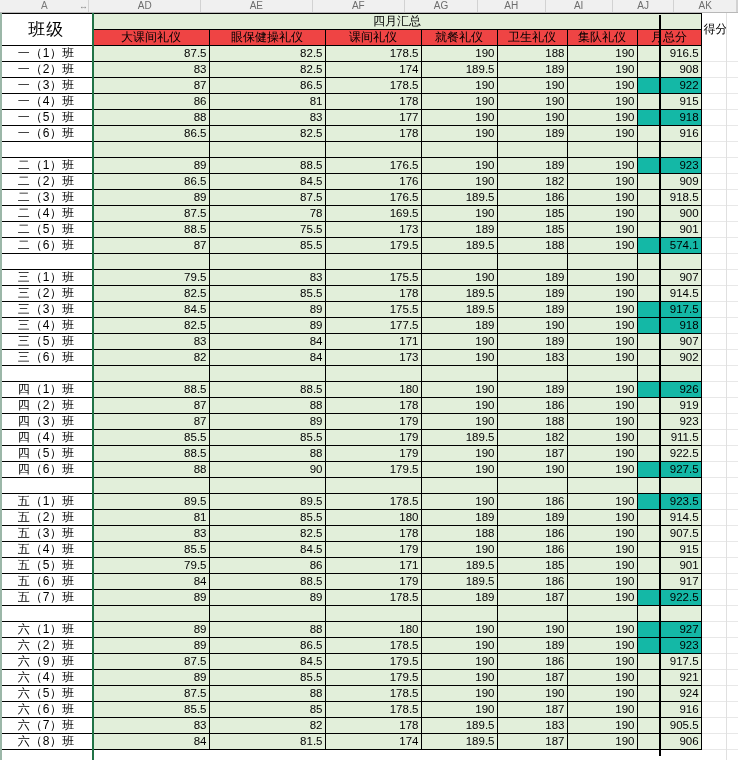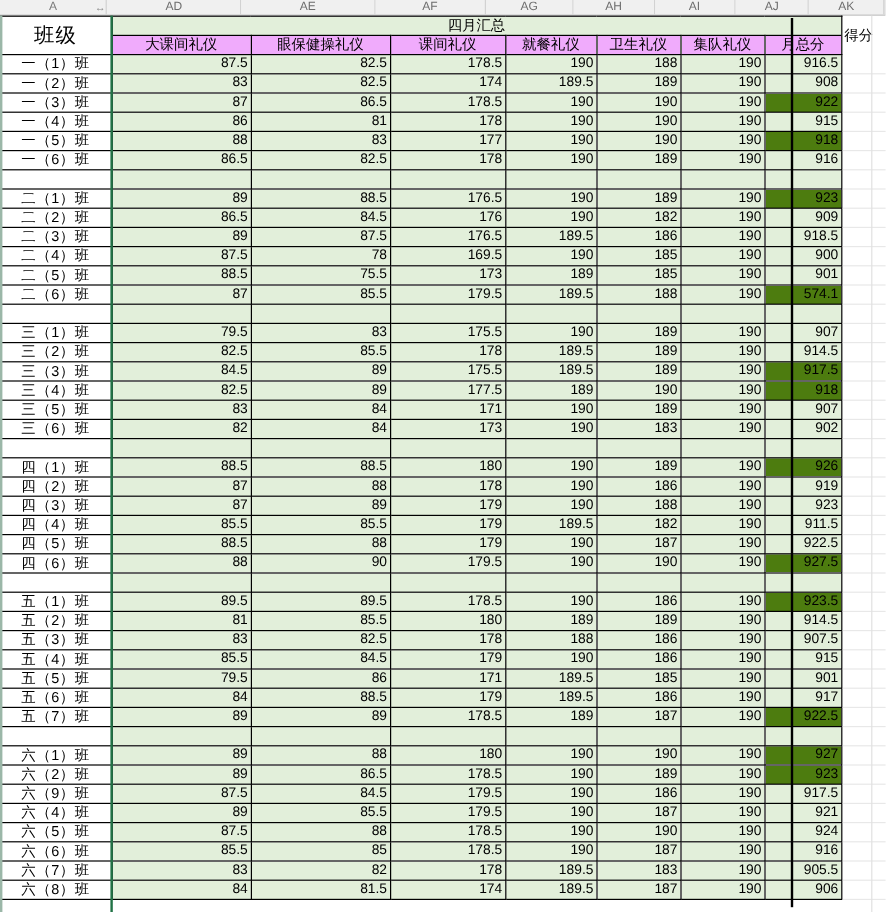--- a/index.html
+++ b/index.html
@@ -99,21 +99,21 @@
     background: #e2efda;
     text-align: right;
     border: 1px solid #000;
     font-size: 11.5px;
     padding-right: 3px;
   }
   .dv-blank {
     background: #e2efda;
     border: 1px solid #000;
   }
-  .dv.hl { background: #4d7c0f; }
+  .dv.hl { background: #14b8a6; }
 
   
   .sc {
     background: #ffffff;
     text-align: right;
     border: none;
     border-bottom: 1px solid #e8e8e8;
     padding-right: 8px;
     font-size: 11.5px;
   }
@@ -123,21 +123,21 @@
     background: #e2efda;
     text-align: center;
     border: 1px solid #000;
     border-bottom: none;
     font-size: 12px;
     height: 14px;
     line-height: 13px;
     margin-top: 22px;
   }
   .hdr-sub {
-    background: #f0abfc;
+    background: #ef4444;
     text-align: center;
     border: 1px solid #000;
     font-size: 12px;
     height: 18px;
     line-height: 17px;
   }
   .hdr-cls {
     background: #ffffff;
     text-align: center;
     border: 1px solid #000;

